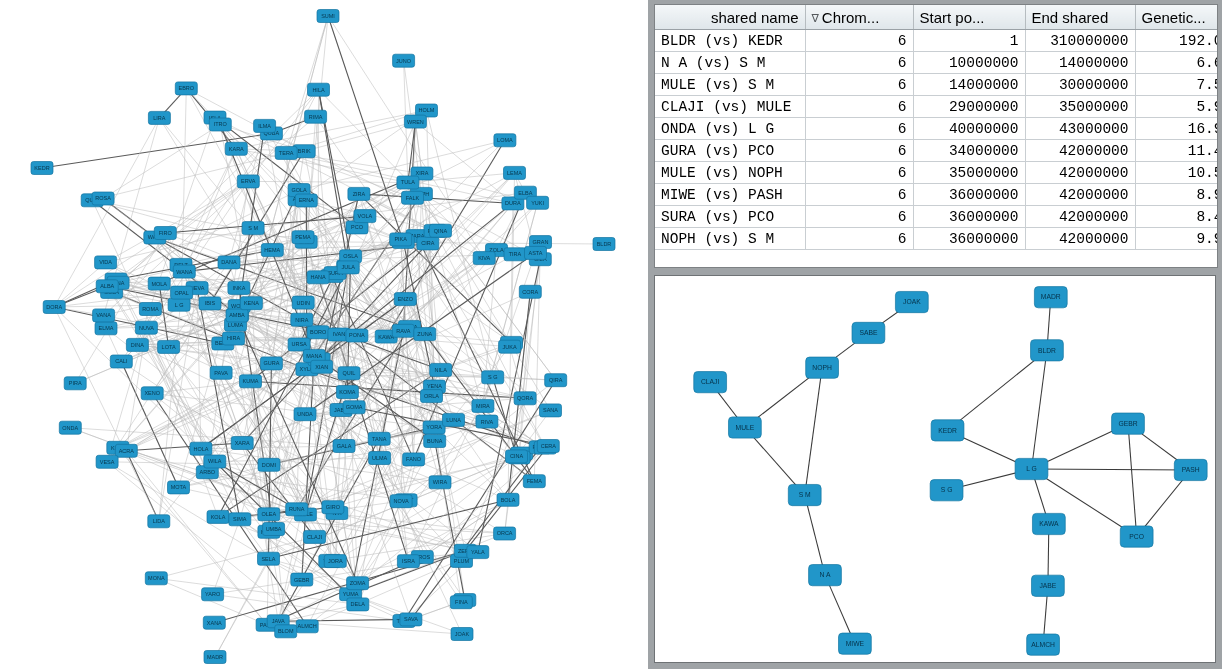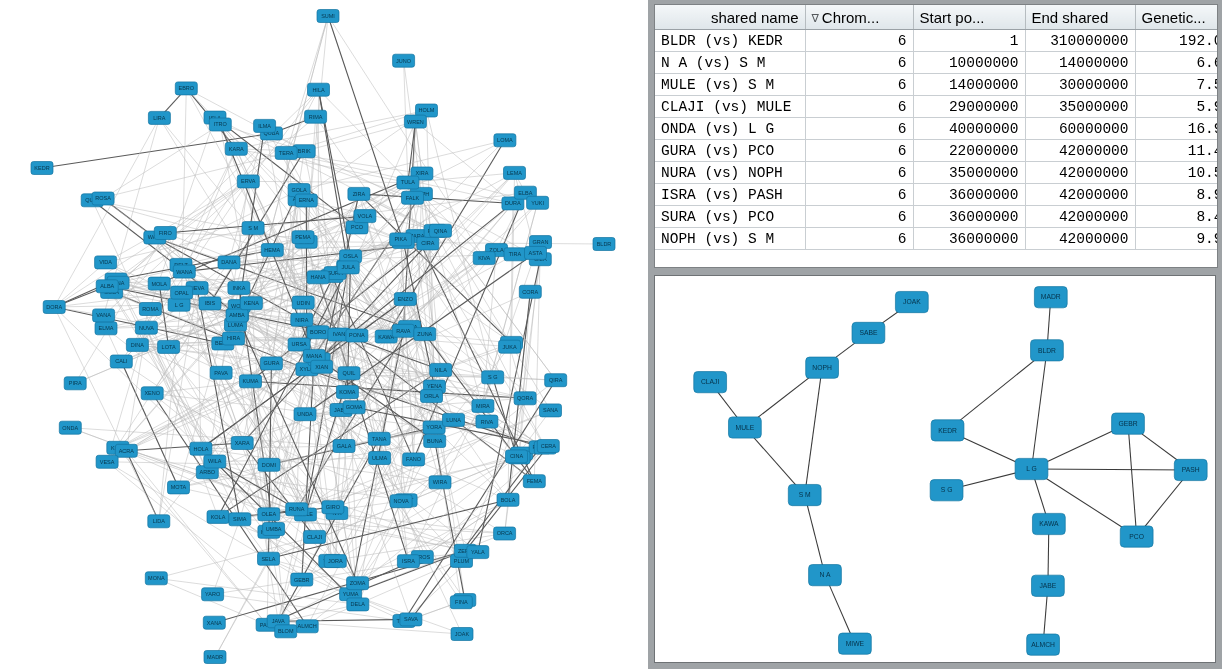--- a/index.html
+++ b/index.html
@@ -1589,39 +1589,39 @@
             <td class="">CLAJI (vs) MULE</td>
             <td class="num">6</td>
             <td class="num">29000000</td>
             <td class="num">35000000</td>
             <td class="num">5.9</td>
           </tr>
           <tr>
             <td class="">ONDA (vs) L G</td>
             <td class="num">6</td>
             <td class="num">40000000</td>
-            <td class="num">60000000</td>
+            <td class="num">43000000</td>
             <td class="num">16.9</td>
           </tr>
           <tr>
             <td class="">GURA (vs) PCO</td>
             <td class="num">6</td>
-            <td class="num">22000000</td>
+            <td class="num">34000000</td>
             <td class="num">42000000</td>
             <td class="num">11.4</td>
           </tr>
           <tr>
-            <td class="">NURA (vs) NOPH</td>
+            <td class="">MULE (vs) NOPH</td>
             <td class="num">6</td>
             <td class="num">35000000</td>
             <td class="num">42000000</td>
             <td class="num">10.5</td>
           </tr>
           <tr>
-            <td class="">ISRA (vs) PASH</td>
+            <td class="">MIWE (vs) PASH</td>
             <td class="num">6</td>
             <td class="num">36000000</td>
             <td class="num">42000000</td>
             <td class="num">8.9</td>
           </tr>
           <tr>
             <td class="">SURA (vs) PCO</td>
             <td class="num">6</td>
             <td class="num">36000000</td>
             <td class="num">42000000</td>

